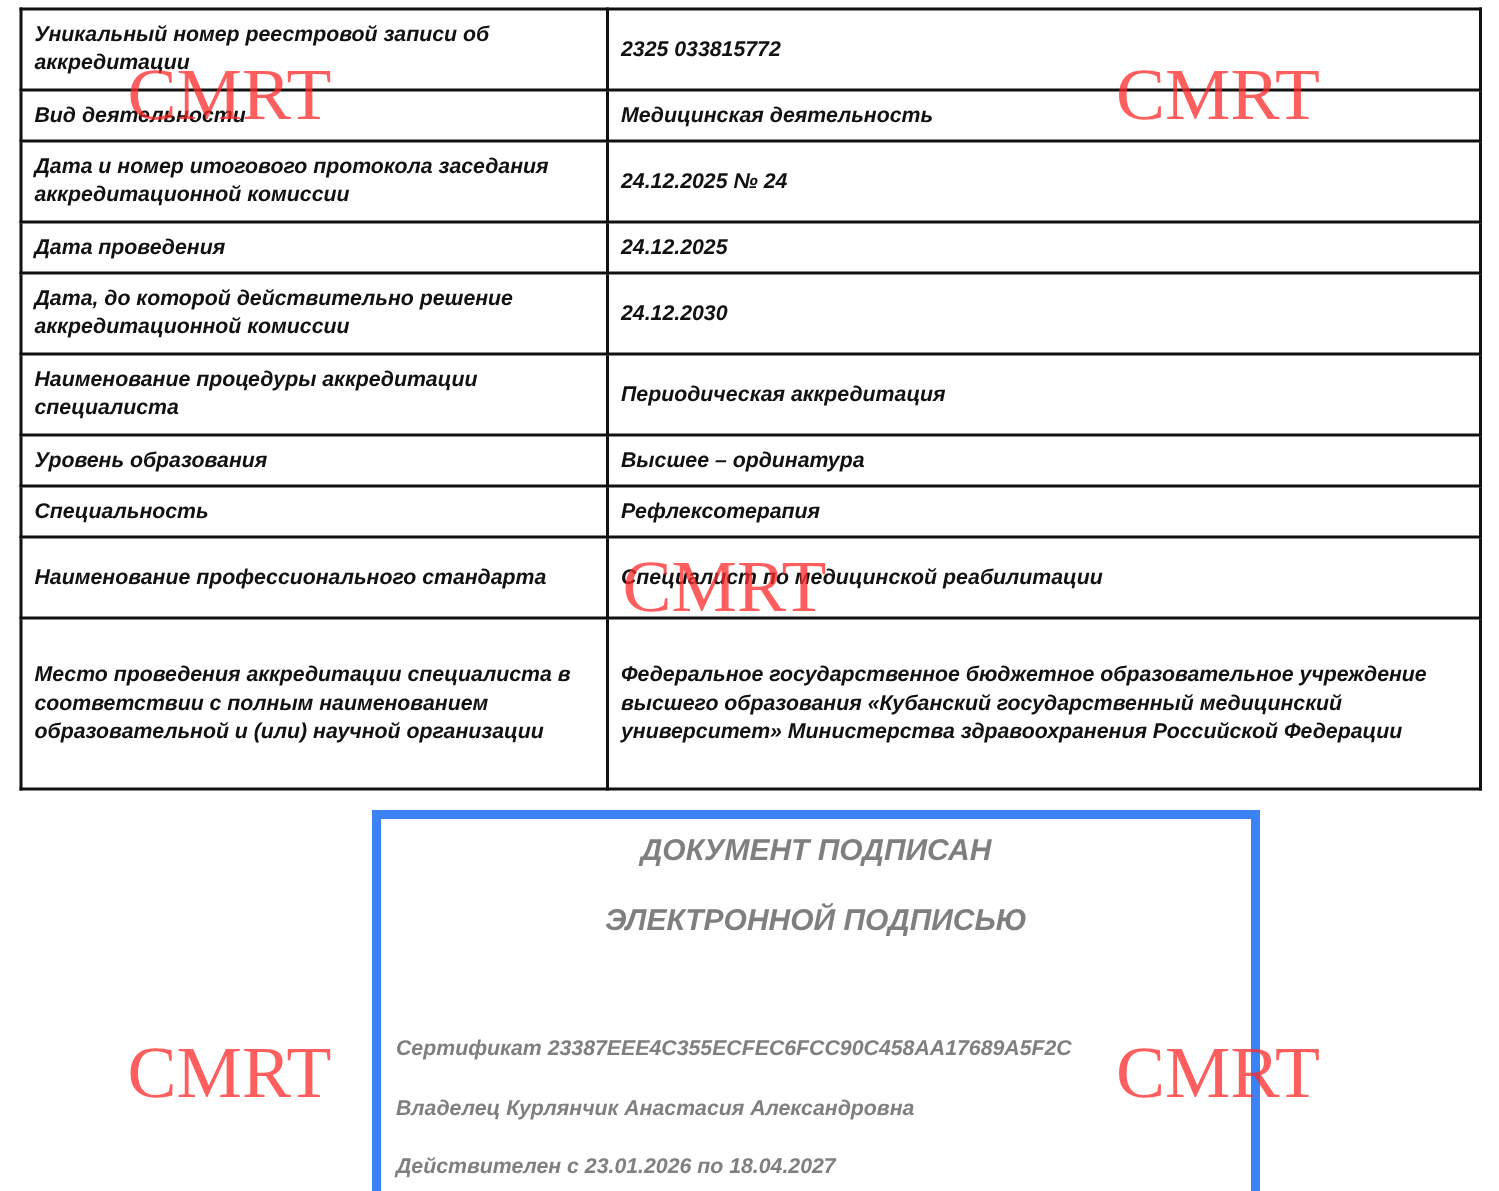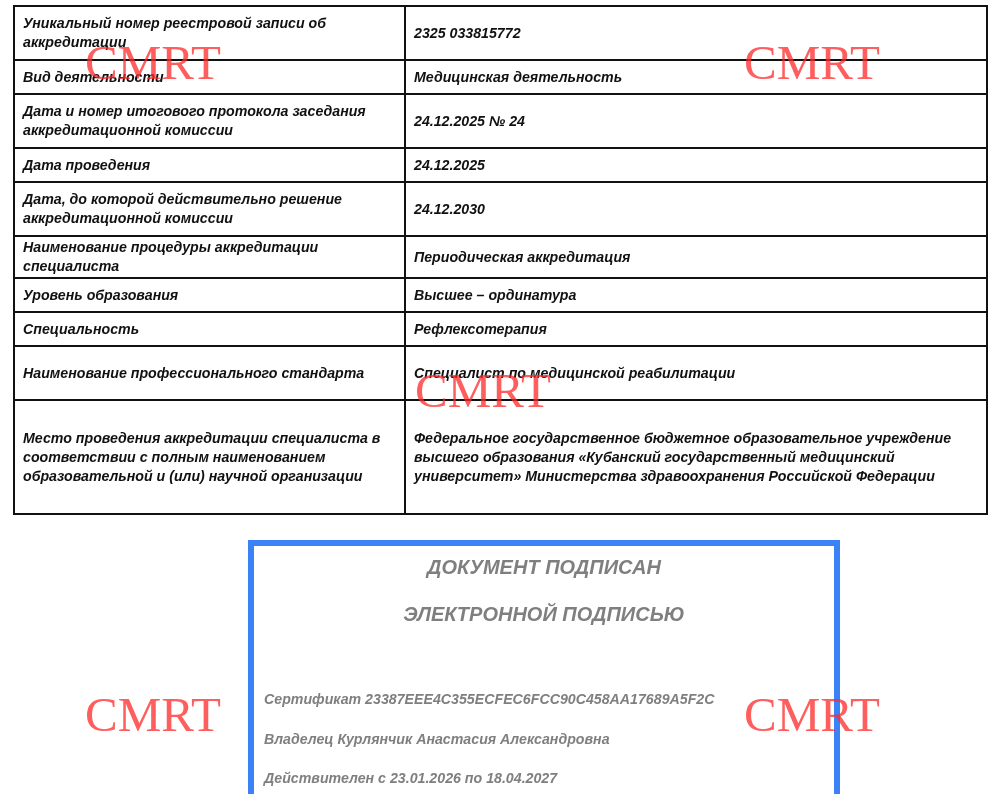--- a/index.html
+++ b/index.html
@@ -34,21 +34,21 @@
         <td>24.12.2025 № 24</td>
       </tr>
       <tr style="height: 34px; margin-left: 44px;">
         <td class="k">Дата проведения</td>
         <td>24.12.2025</td>
       </tr>
       <tr style="height: 54px; margin-left: 47px;">
         <td class="k">Дата, до которой действительно решение аккредитационной комиссии</td>
         <td>24.12.2030</td>
       </tr>
-      <tr style="height: 42px;">
+      <tr style="height: 54px;">
         <td class="k">Наименование процедуры аккредитации специалиста</td>
         <td>Периодическая аккредитация</td>
       </tr>
       <tr style="height: 34px;">
         <td class="k">Уровень образования</td>
         <td>Высшее – ординатура</td>
       </tr>
       <tr style="height: 34px;">
         <td class="k">Специальность</td>
         <td>Рефлексотерапия</td>

